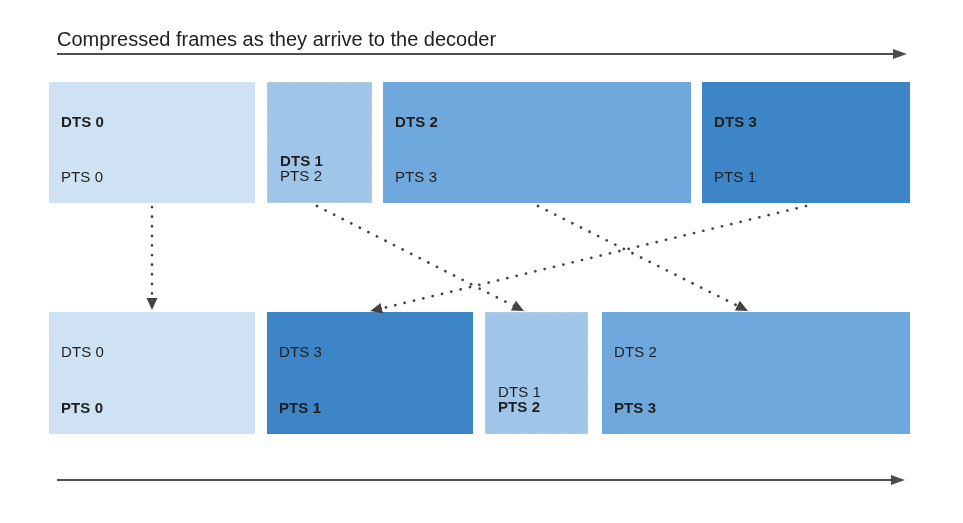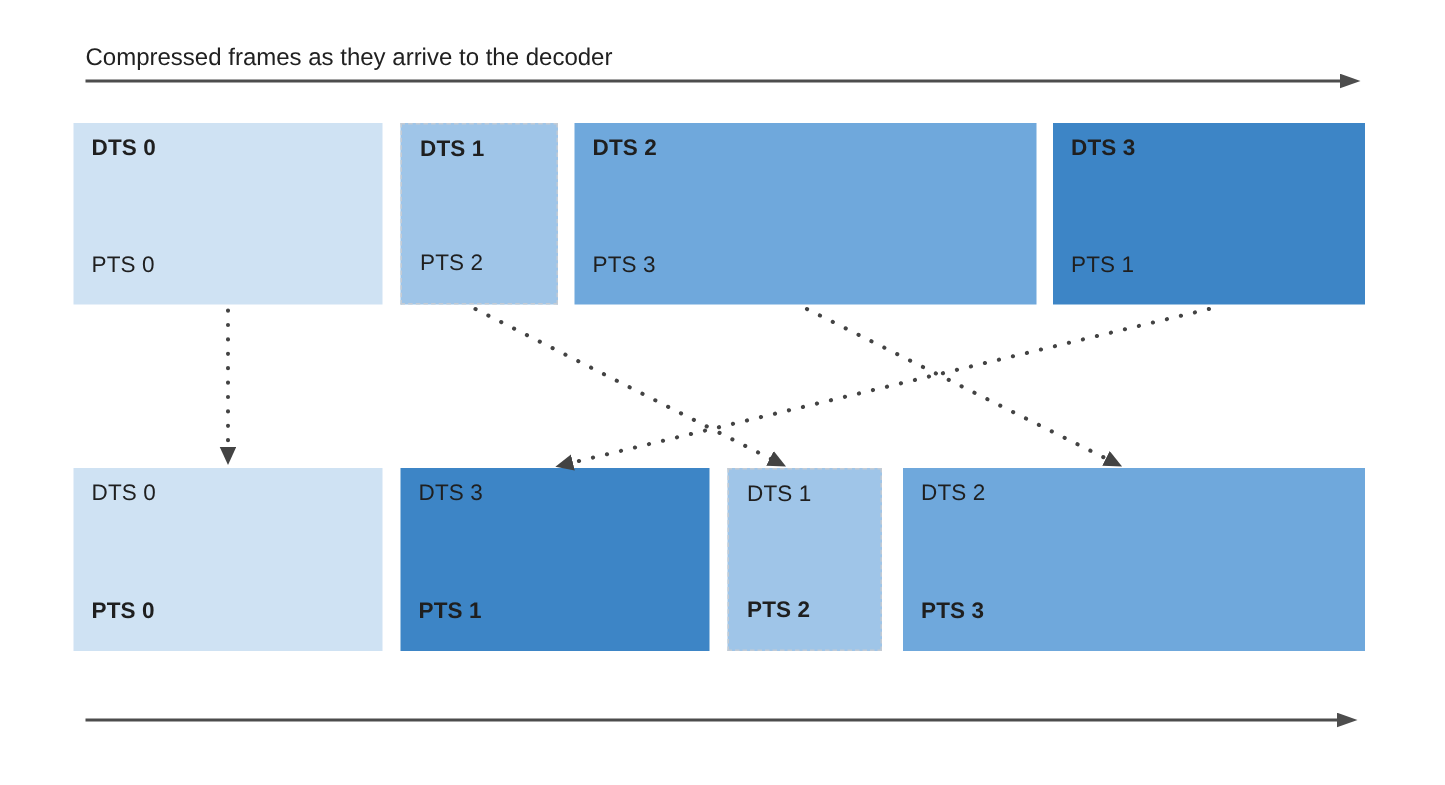--- a/index.html
+++ b/index.html
@@ -11,45 +11,45 @@
   .canvas {
     position: relative;
     width: 963px;
     height: 523px;
     background: #ffffff;
     overflow: hidden;
   }
   .axis-title {
     position: absolute;
     left: 57px;
-    font-size: 16px;
+    font-size: 20px;
     line-height: 18px;
     color: #212121;
     white-space: nowrap;
   }
   .axis-title.top { top: 30px; }
   .axis-title.bottom { top: 456px; }
 
   .frame {
     position: absolute;
     box-sizing: border-box;
     display: flex;
     flex-direction: column;
     justify-content: space-between;
-    padding: 9px 12px 19px 12px;
+    padding: 32px 12px 19px 12px;
     font-size: 15px;
     line-height: 15px;
     color: #1f1f1f;
     letter-spacing: 0.1px;
   }
   .frame.row-top { top: 82px; height: 121px; }
   .frame.row-bottom { top: 312px; height: 122px; }
   .frame .lbl { display: block; }
   .frame .strong { font-weight: 700; }
-  .frame.ants { border: 1px dashed #c4cbd4; }
+  .frame.ants { border: 1px dashed #c4cbd4; justify-content: flex-end; }
 
   
   .t1 { left: 49px;  width: 206px; }
   .t2 { left: 267px; width: 105px; }
   .t3 { left: 383px; width: 308px; }
   .t4 { left: 702px; width: 208px; }
   .b1 { left: 49px;  width: 206px; }
   .b2 { left: 267px; width: 206px; }
   .b3 { left: 485px; width: 103px; }
   .b4 { left: 602px; width: 308px; }

